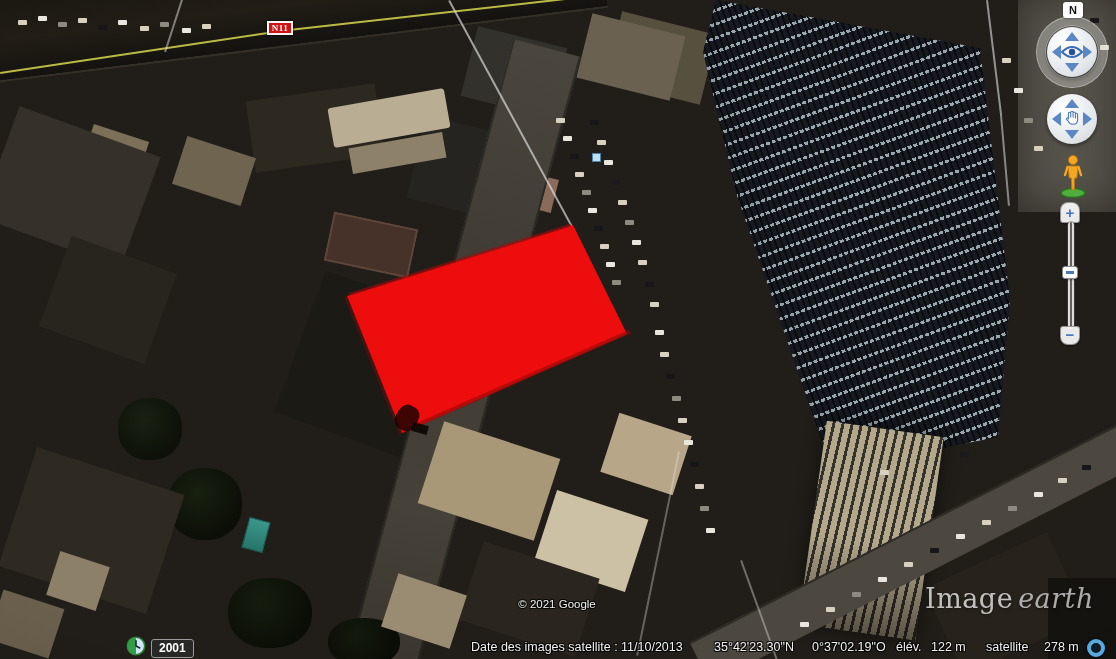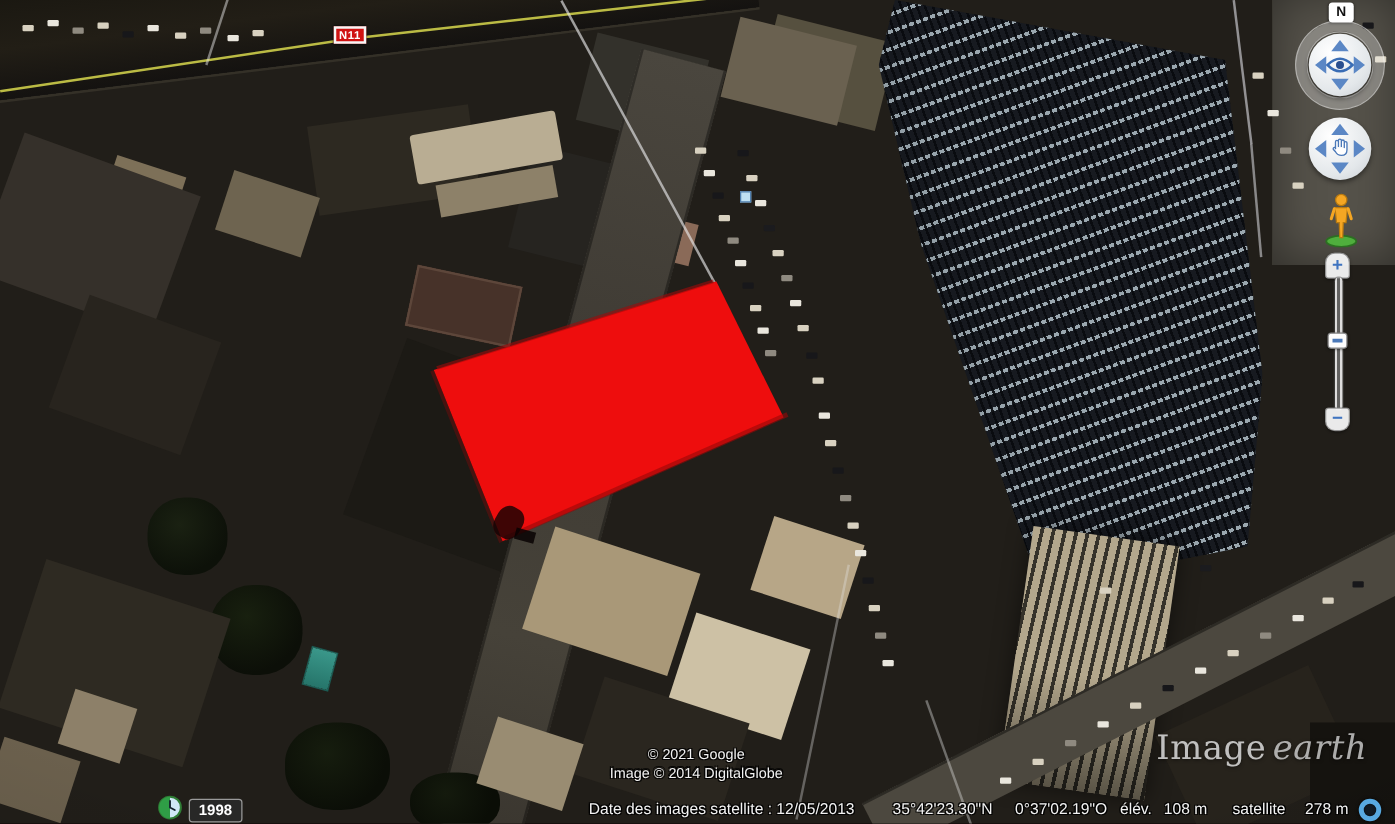--- a/index.html
+++ b/index.html
@@ -98,21 +98,21 @@
   .yellow2 { left:280px; top:30px; width:322px; transform:rotate(-6.4deg); background:rgba(205,205,74,.9); }
   .gray-a { left:183px; top:0; width:55px; transform:rotate(108deg); background:rgba(225,225,225,.5); }
   .gray-b { left:450px; top:0; width:262px; transform:rotate(61.5deg); background:rgba(230,230,232,.65); }
   .gray-c1 { left:988px; top:0; width:116px; transform:rotate(83deg); background:rgba(222,222,228,.6); }
   .gray-c2 { left:1002px; top:115px; width:91px; transform:rotate(85deg); background:rgba(222,222,228,.55); }
   .gray-d { left:680px; top:452px; width:208px; transform:rotate(101.6deg); background:rgba(230,230,230,.35); }
   .gray-e { left:742px; top:560px; width:106px; transform:rotate(70.2deg); background:rgba(225,225,225,.4); }
 
   .n11-badge { position:absolute; left:267px; top:21px; width:22px; height:10px; background:#d01212;
     border:2px solid #f6f6f6; box-shadow:0 0 2px #000; color:#fff; font-size:9px; font-weight:bold;
-    line-height:10px; text-align:center; letter-spacing:.5px; }
+    line-height:10px; text-align:center; letter-spacing:.5px;font-family:Liberation Serif, serif; }
 
   .photo-marker { position:absolute; left:592px; top:153px; width:7px; height:7px;
     background:#bfe0f2; border:1px solid #4f7fae; }
 
   
   .red-poly { position:absolute; inset:0;
     clip-path:polygon(573px 225px, 627px 334px, 402px 433px, 347px 296px);
     background:#ee0d0d; }
   .red-streak { position:absolute; transform-origin:0 0; }
   .rs-top { left:349px; top:293px; width:232px; height:3px; transform:rotate(-17.4deg); background:rgba(160,10,10,.6); }
@@ -277,36 +277,35 @@
   <div class="zoom-out">−</div>
 
   <div class="time-chip">
     <span>
       <svg width="20" height="20" viewBox="0 0 20 20">
         <circle cx="10" cy="10" r="8.7" fill="#cfe7f6" stroke="#2f7d35" stroke-width="1.6"></circle>
         <path d="M10 1.3 A8.7 8.7 0 0 0 10 18.7 Z" fill="#2f9e46"></path>
         <path d="M10 10 L10 4.8 M10 10 L13.8 12" stroke="#15232e" stroke-width="1.5" stroke-linecap="round"></path>
       </svg>
     </span>
-    <span class="year-box">1998</span>
+    <span class="year-box">2001</span>
   </div>
 
   <div class="wm outline-txt">
     <div>© 2021 Google</div>
-    <div>Image © 2014 DigitalGlobe</div>
   </div>
 
   <div class="ge-logo">
     <span>Image</span><span class="earth">earth</span>
   </div>
 
   <div>
-    <span class="status-item st-date outline-txt">Date des images satellite : 12/05/2013</span>
+    <span class="status-item st-date outline-txt">Date des images satellite : 11/10/2013</span>
     <span class="status-item st-lat outline-txt">35°42'23.30"N</span>
     <span class="status-item st-lon outline-txt">0°37'02.19"O</span>
     <span class="status-item st-elevlab outline-txt">élév.</span>
-    <span class="status-item st-elev outline-txt">108 m</span>
+    <span class="status-item st-elev outline-txt">122 m</span>
     <span class="status-item st-altlab outline-txt">satellite</span>
     <span class="status-item st-alt outline-txt">278 m</span>
     <span class="stream-ring"></span>
   </div>
 
 </div>
 
 </body></html>

